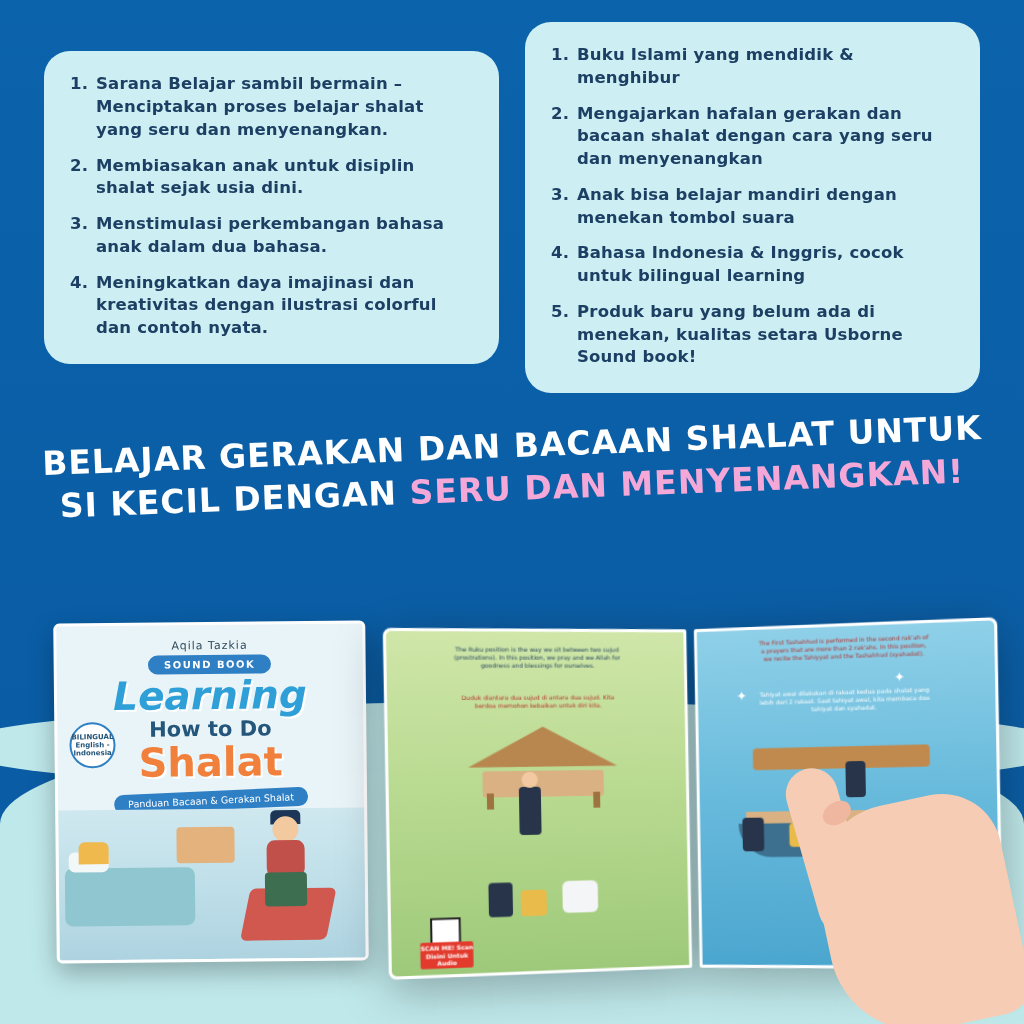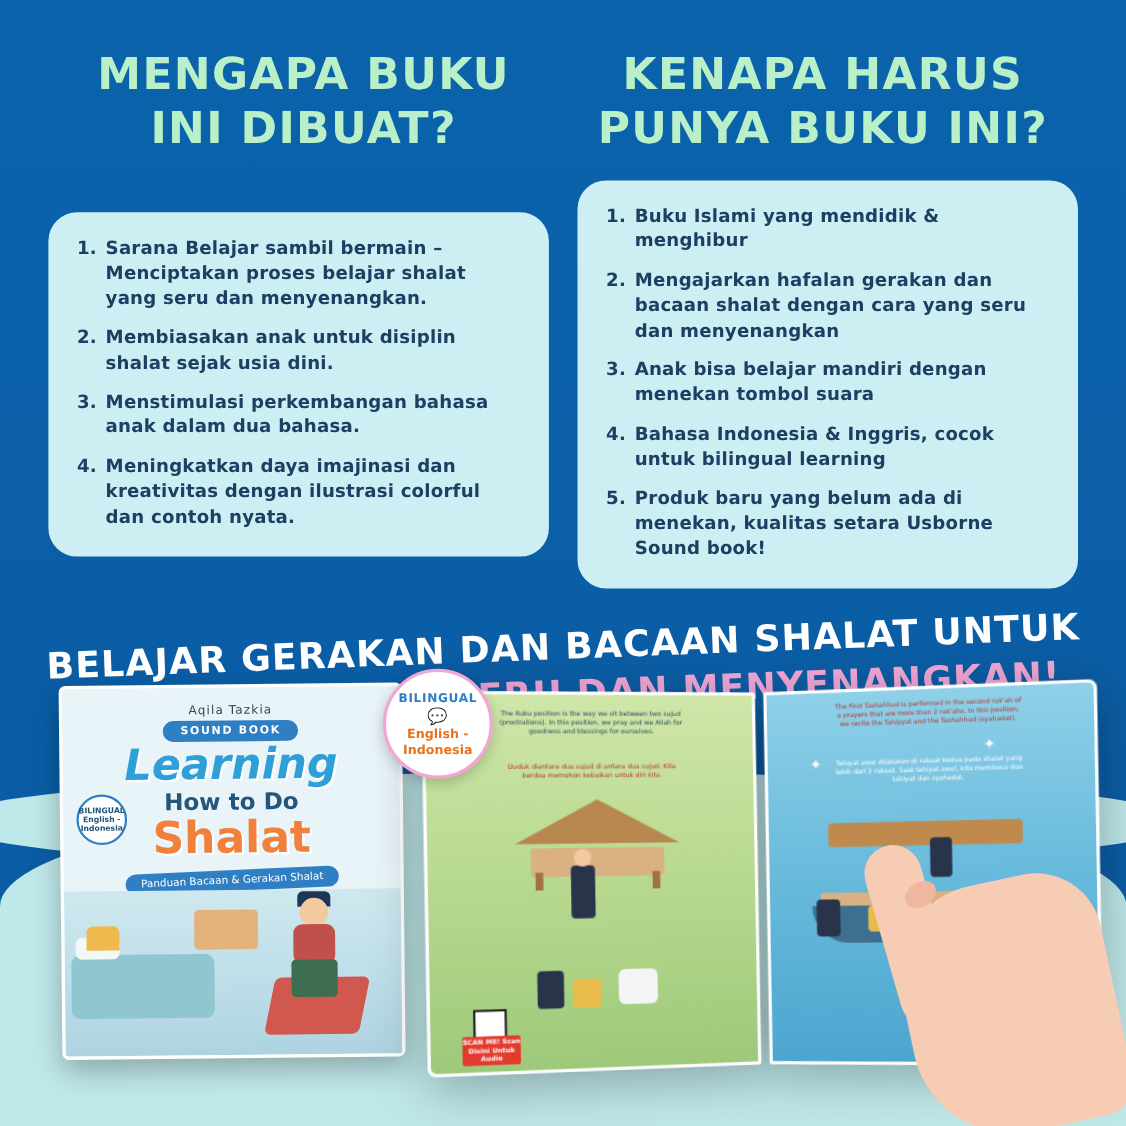--- a/index.html
+++ b/index.html
@@ -314,28 +314,20 @@
     position:absolute; left: 30px; top: 40px;
     width: 30px; height: 22px; background: #f0b7a0;
     border-radius: 50%; transform: rotate(-16deg);
   }
 </style>
 </head>
 <body>
 
 <div id="poster">
 
-  <div class="headings">
-    <div class="head-col">
-      <div class="head-title">MENGAPA BUKU INI DIBUAT?</div>
-    </div>
-    <div class="head-col">
-      <div class="head-title">KENAPA HARUS PUNYA BUKU INI?</div>
-    </div>
-  </div>
 
   <div class="panels">
     <div class="panel">
       <ol>
         <li>Sarana Belajar sambil bermain – Menciptakan proses belajar shalat yang seru dan menyenangkan.</li>
         <li>Membiasakan anak untuk disiplin shalat sejak usia dini.</li>
         <li>Menstimulasi perkembangan bahasa anak dalam dua bahasa.</li>
         <li>Meningkatkan daya imajinasi dan kreativitas dengan ilustrasi colorful dan contoh nyata.</li>
       </ol>
     </div>
@@ -375,25 +367,20 @@
           <div class="cap"></div>
           <div class="head"></div>
           <div class="body"></div>
           <div class="skirt"></div>
         </div>
       </div>
       <div class="bc-table"></div>
       <div class="bc-lamp"></div>
     </div>
 
-    <div class="sticker">
-      <div class="s1">BILINGUAL</div>
-      <div class="s-ico">💬</div>
-      <div class="s2">English - Indonesia</div>
-    </div>
 
     <div class="open-book">
       <div class="page page-left">
         <div class="pg-text" style="top:14px;">The Ruku position is the way we sit between two sujud (prostrations). In this position, we pray and we Allah for goodness and blessings for ourselves.</div>
         <div class="pg-text red" style="top:62px;">Duduk diantara dua sujud di antara dua sujud. Kita berdoa memohon kebaikan untuk diri kita.</div>
         <div class="hut">
           <div class="roof"></div>
           <div class="deck"></div>
           <div class="post" style="left:18px;"></div>
           <div class="post" style="left:125px;"></div>

